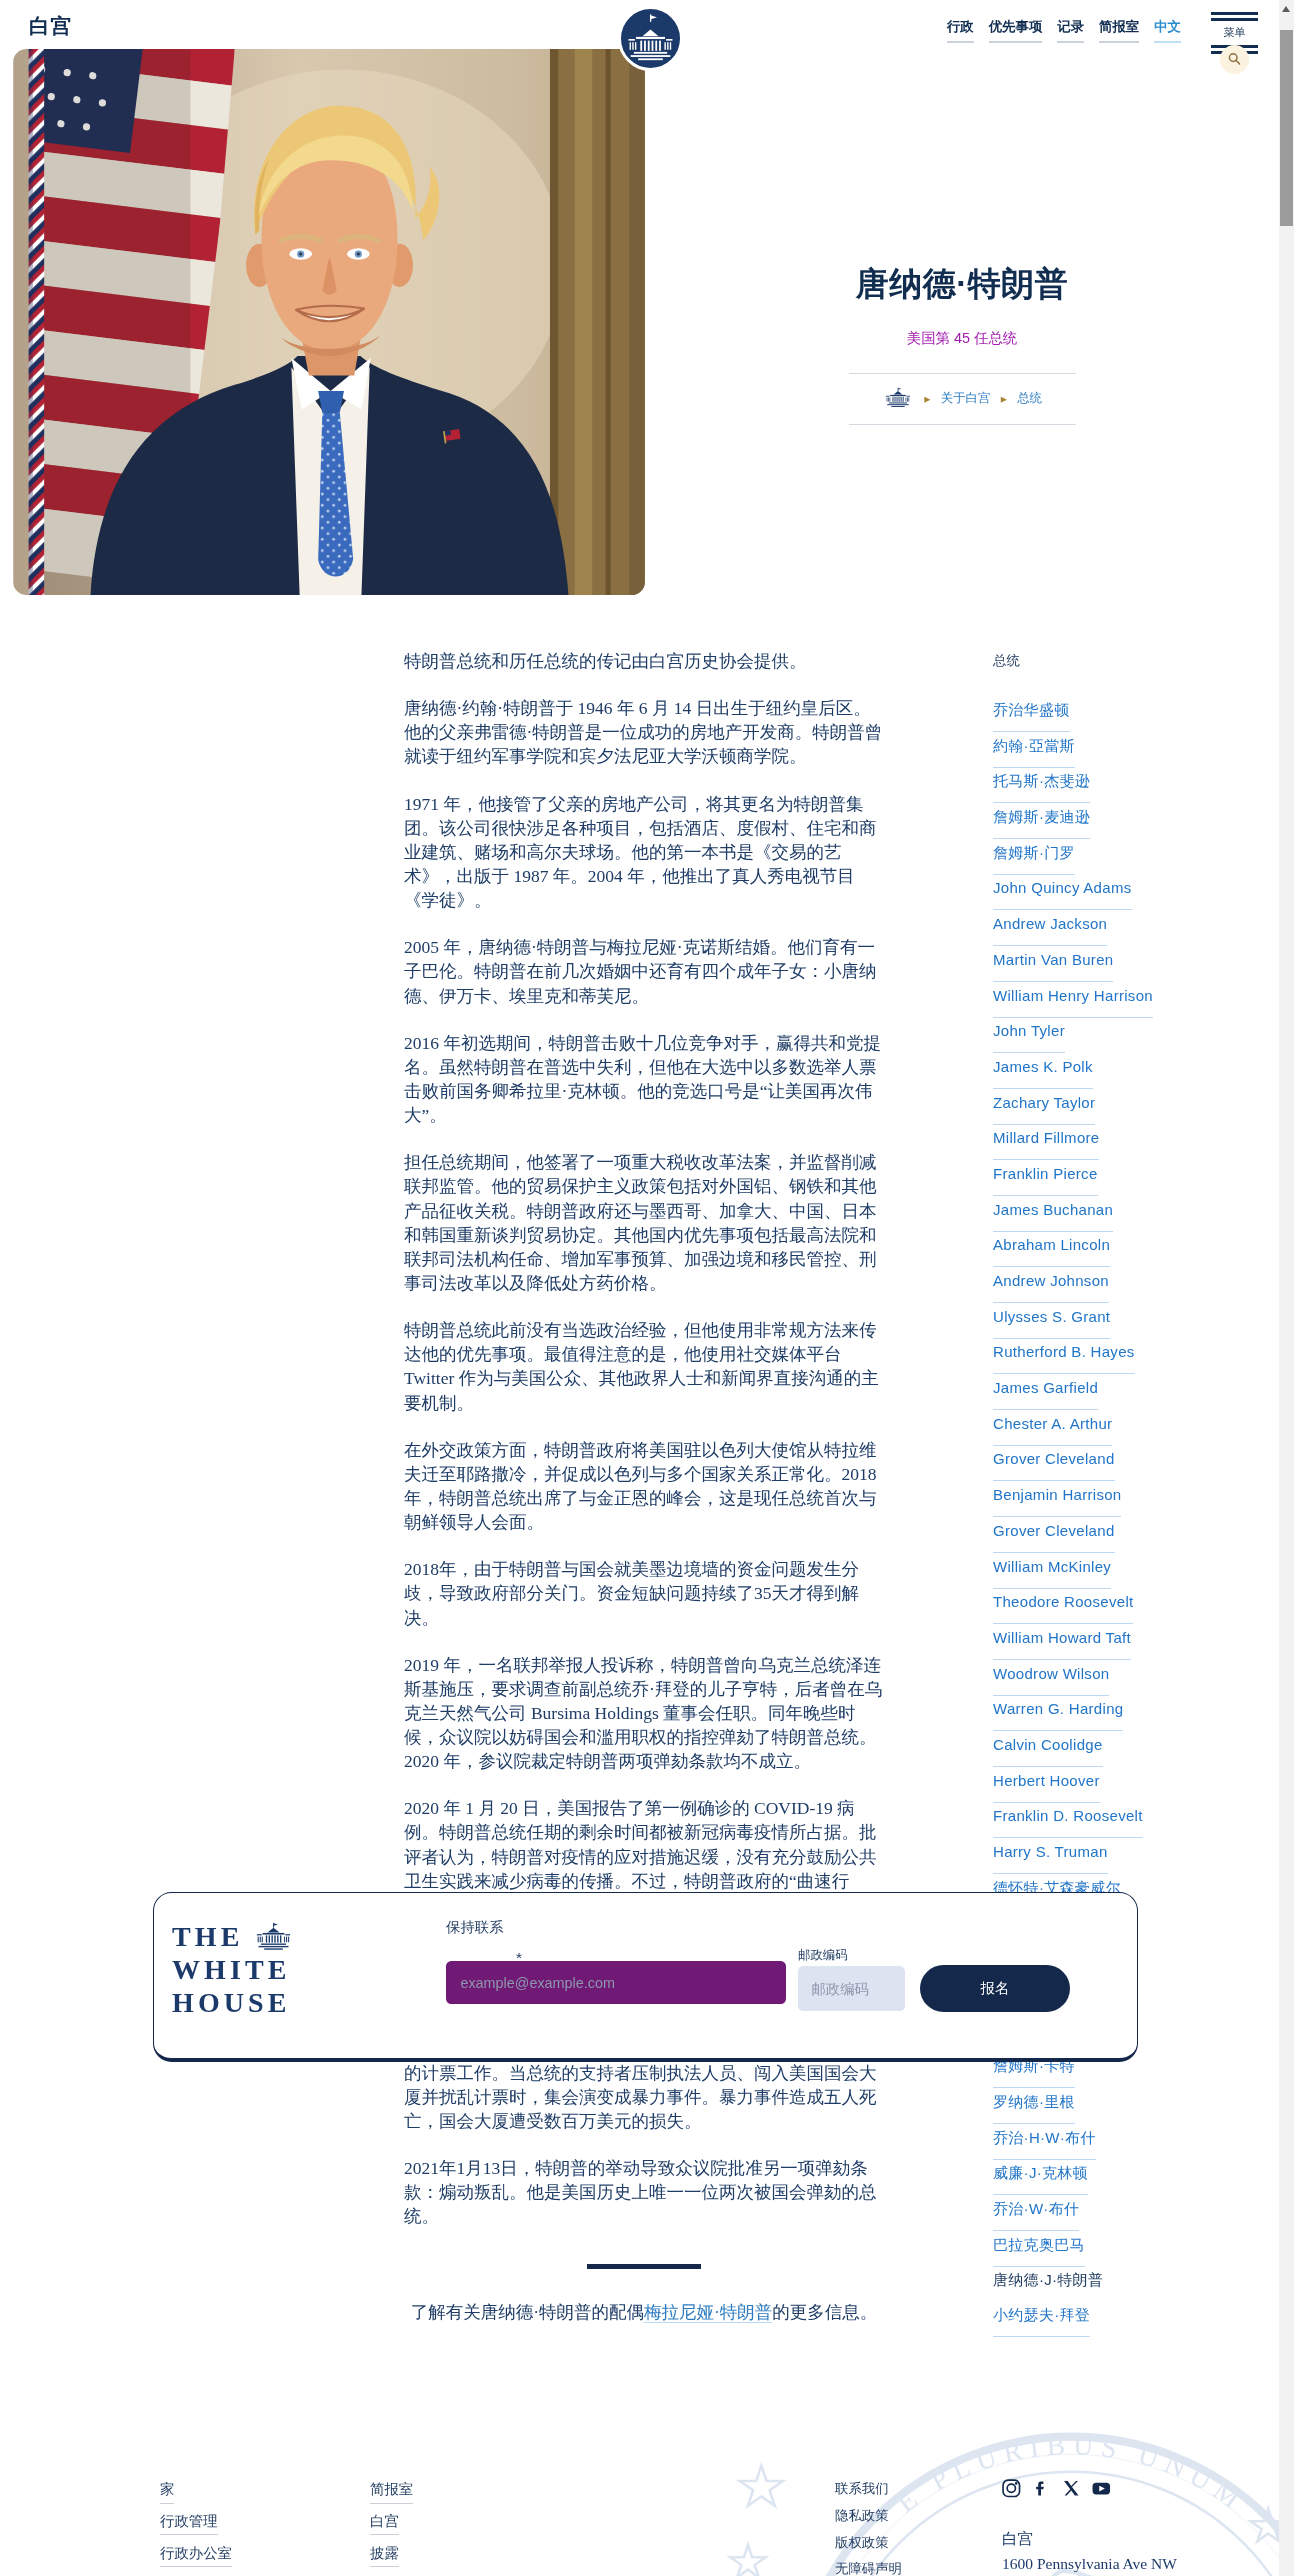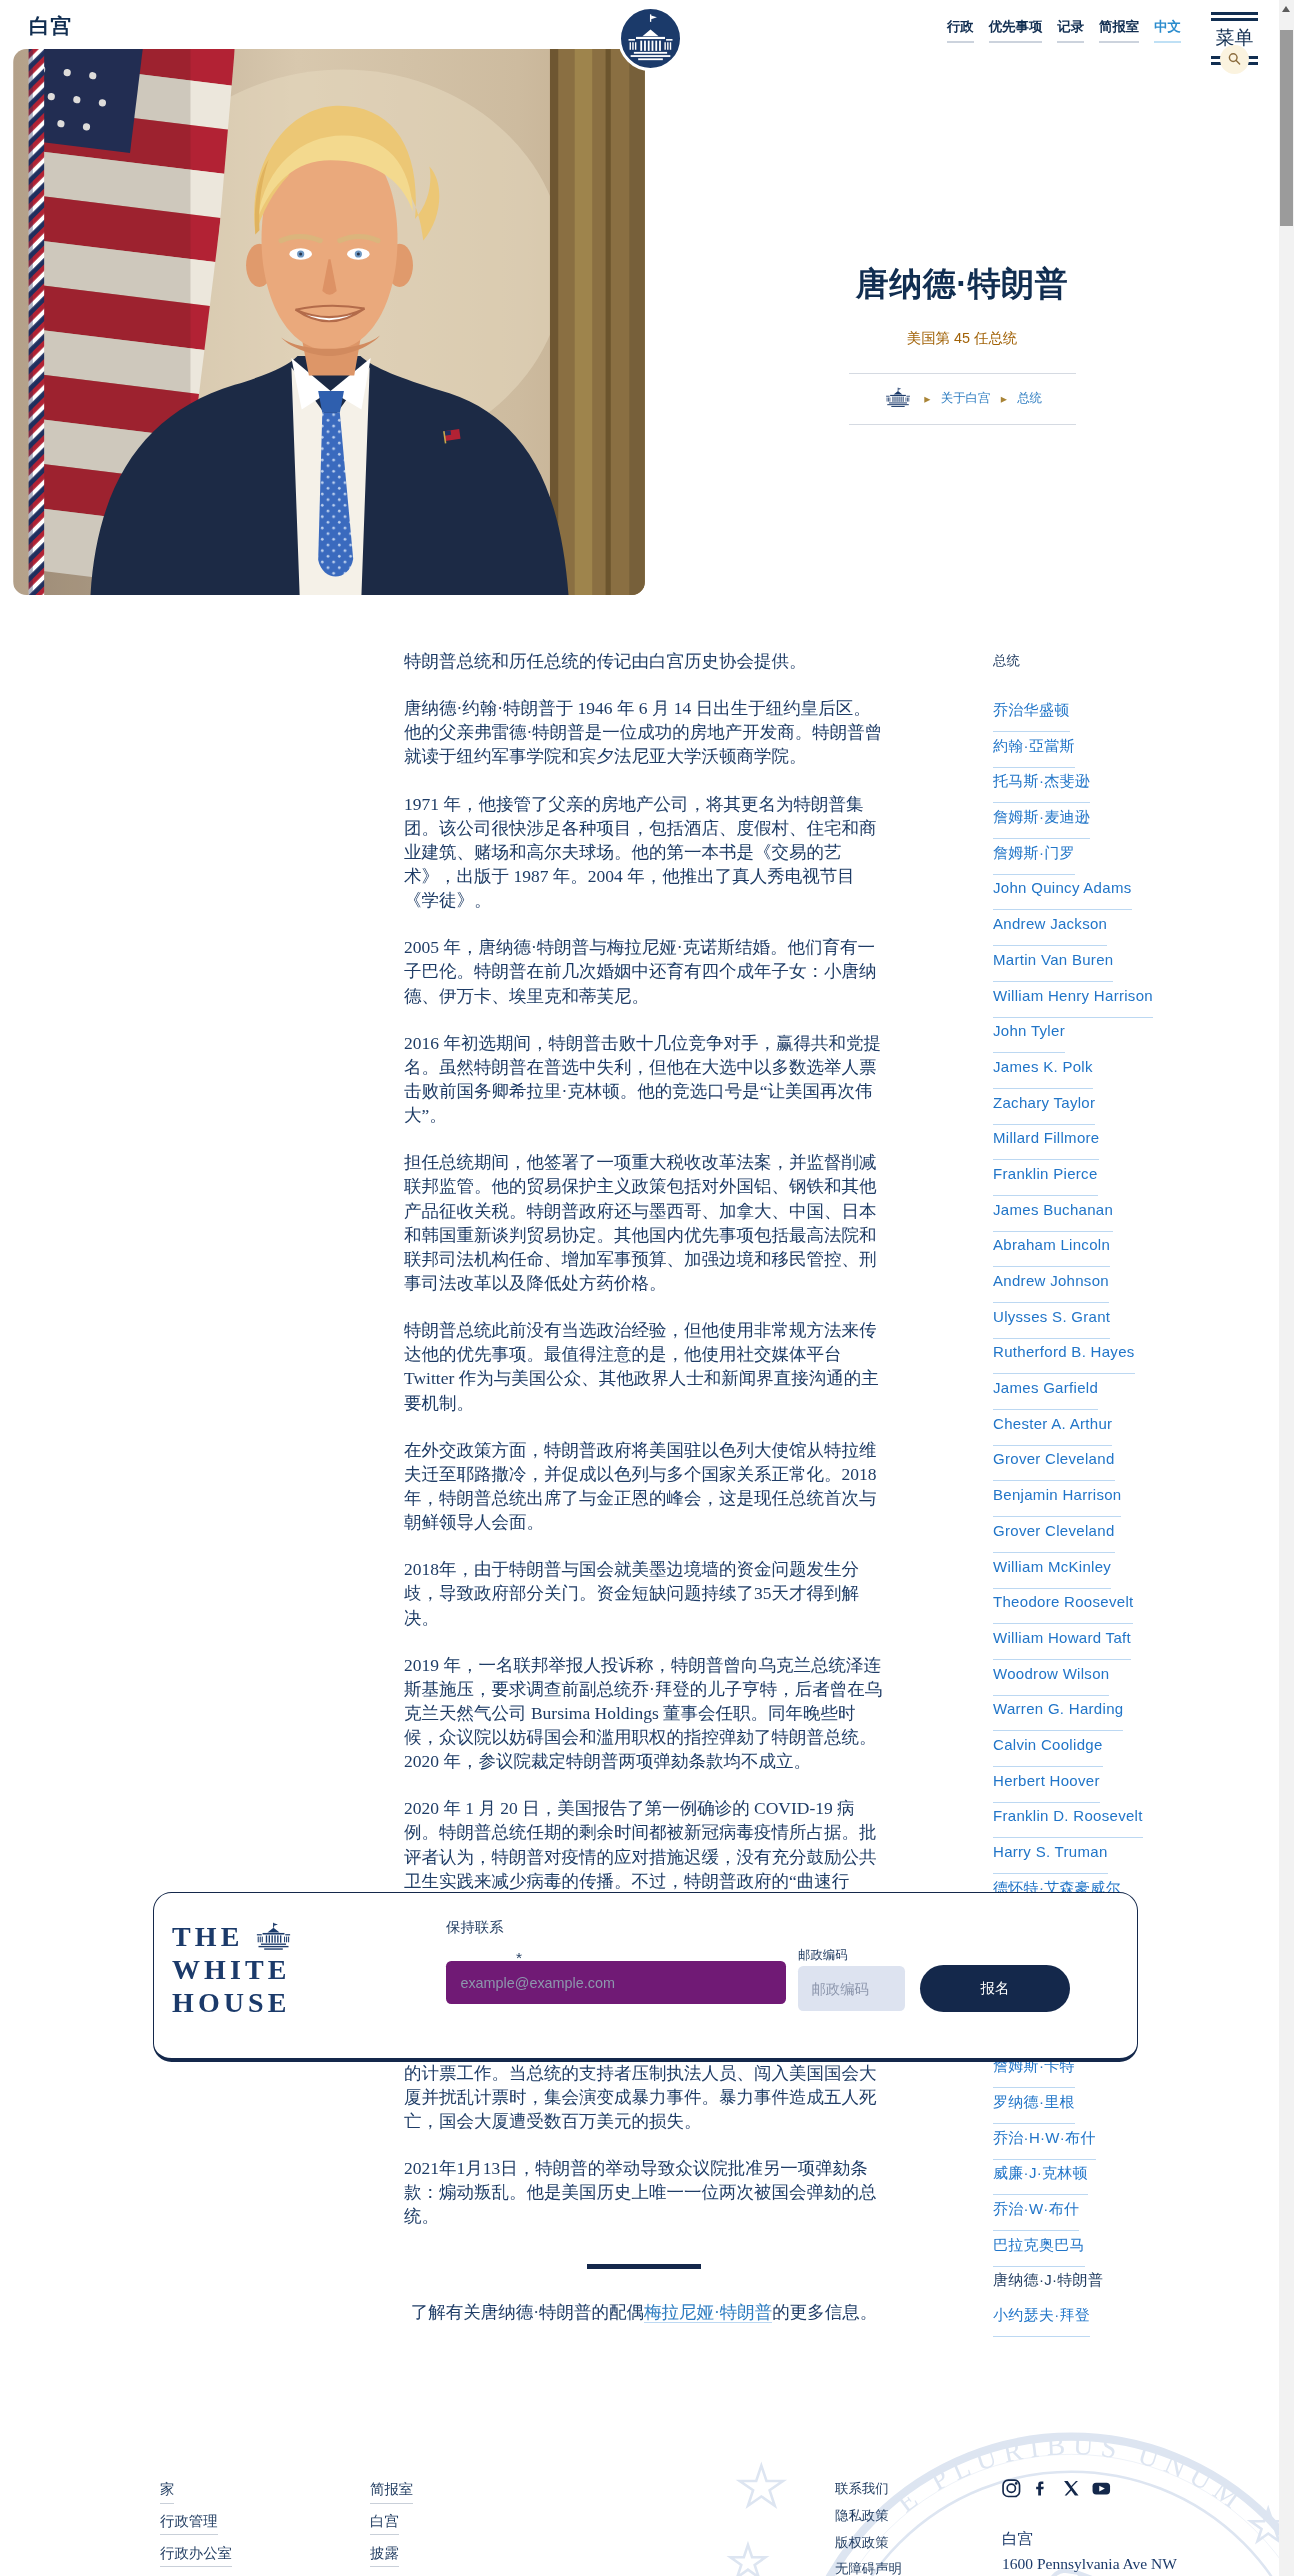--- a/index.html
+++ b/index.html
@@ -8,37 +8,37 @@
   a{cursor:pointer;}
 
   
   .header{position:absolute;top:0;left:0;width:1294px;height:47px;background:#fff;z-index:5;}
   .brand{position:absolute;left:29px;top:12.4px;font-size:20.6px;font-weight:bold;color:#112e51;letter-spacing:1px;}
   .topnav{position:absolute;right:113px;top:17.5px;display:flex;gap:15px;font-weight:bold;}
   .topnav a{font-size:13.4px;color:#112e51;text-decoration:none;padding-bottom:5.2px;border-bottom:2.1px solid #ccd3dd;}
   .topnav a.active{color:#2b8ccd;border-bottom-color:#bfe0f5;}
   .menu-btn{position:absolute;right:36px;top:9.3px;width:47px;text-align:center;color:#112e51;}
   .menu-btn .bar{height:3.1px;background:#112e51;margin:2.6px 0;}
-  .menu-btn .lbl{font-size:19px;padding:2.1px 0;display:block;}
+  .menu-btn .lbl{font-size:11px;padding:2.1px 0;display:block;}
   .logo-circle{position:absolute;left:618px;top:6.2px;width:59px;height:59px;border-radius:50%;
                background:#1b3a6a;border:3.6px solid #fff;box-sizing:content-box;z-index:6;}
   .search-btn{position:absolute;right:45px;top:45px;width:29px;height:29px;border-radius:50%;
               background:#fbf3df;display:flex;align-items:center;justify-content:center;z-index:7;border:none;}
 
   
   .scrollbar{position:absolute;right:0;top:0;width:15.5px;height:2750px;background:#f2f2f2;z-index:40;}
   .sb-thumb{position:absolute;left:1px;right:1px;top:30px;height:196px;background:#9b9b9b;}
   .sb-up{position:absolute;left:3.6px;top:6.2px;width:0;height:0;border-left:4.1px solid transparent;
          border-right:4.1px solid transparent;border-bottom:6.2px solid #5c5c5c;}
 
   
   .portrait{position:absolute;left:13px;top:49px;width:632px;height:546px;border-radius:13.4px;overflow:hidden;}
   .hero{position:absolute;left:645px;top:0;width:634px;text-align:center;}
   .hero-title{margin-top:262px;font-size:33px;font-weight:bold;color:#112e51;letter-spacing:0.5px;}
-  .hero-sub{margin-top:21.6px;font-size:14.4px;color:#a16207;}
+  .hero-sub{margin-top:21.6px;font-size:14.4px;color:#a21caf;}
   .breadcrumb{width:227px;margin:25px auto 0;border-top:1px solid #d5dae2;border-bottom:1px solid #d5dae2;
               padding:13.4px 0;display:flex;align-items:center;justify-content:center;gap:10.3px;}
   .breadcrumb a{font-size:12.4px;color:#2b7bc0;text-decoration:none;}
   .breadcrumb .sep{color:#a98436;font-size:12.4px;}
   .crumb{display:flex;align-items:center;gap:10.3px;}
 
   
   .article{position:absolute;left:404px;top:649px;width:480px;font-family:"Liberation Serif",serif;
            font-size:17.5px;line-height:1.38;color:#1e3c66;}
   .article p{margin:0 0 23px 0;}

